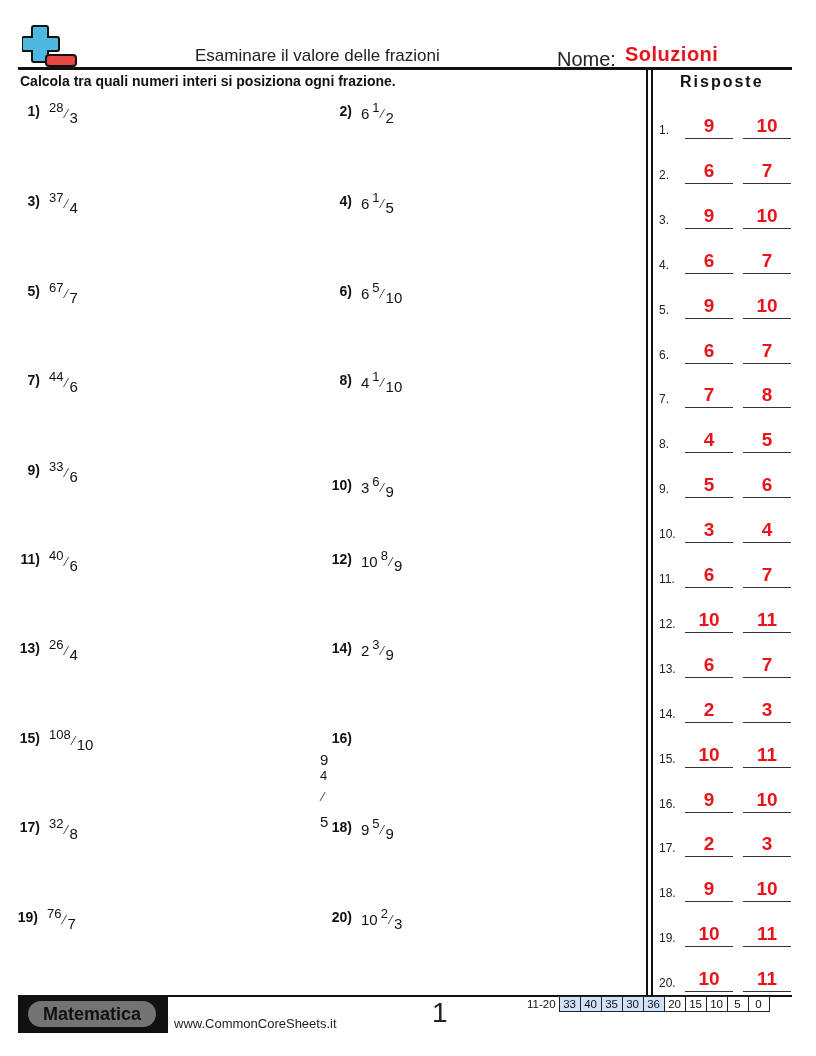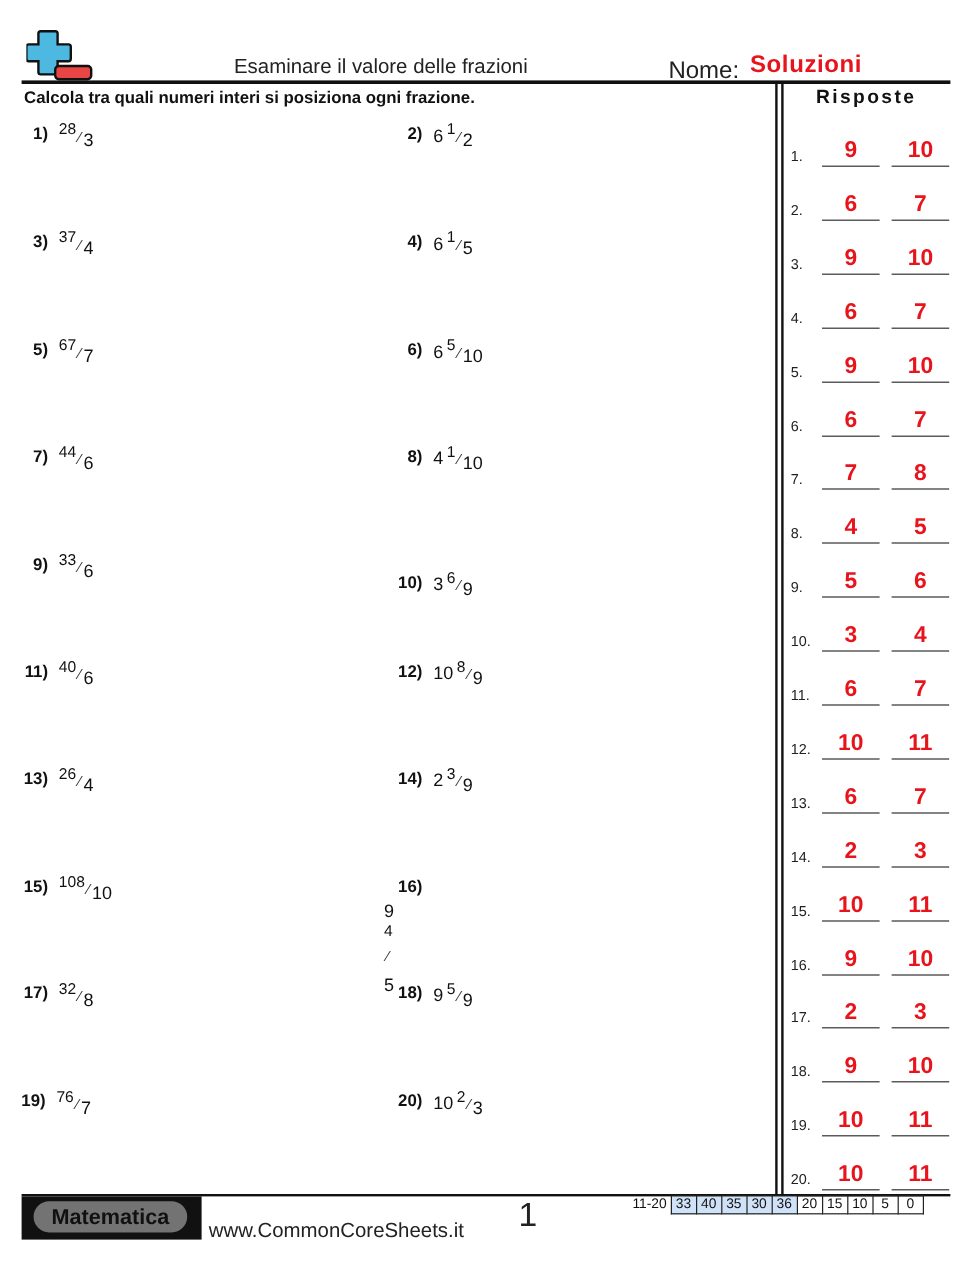--- a/index.html
+++ b/index.html
@@ -21,21 +21,21 @@
   .slash { font-size:12px; margin:7px 2px 0 2px; color:#333; }
   .den { font-size:15px; margin-top:9px; }
   .ans-row { position:absolute; left:659px; width:135px; height:30px; }
   .ans-label { position:absolute; left:0; bottom:2px; font-size:12px; color:#222; }
   .ans-blank { position:absolute; bottom:0; width:48px; border-bottom:1.5px solid #333; text-align:center; color:#e8141c; font-weight:bold; font-size:19px; height:24px; line-height:24px; }
   .ans-blank.a { left:26px; }
   .ans-blank.b { left:84px; }
   #footer-rule { left:18px; top:995px; width:774px; height:2px; background:#111; }
   #brand-box { left:18px; top:997px; width:150px; height:36px; background:#111; }
   #brand-pill { left:28px; top:1001px; width:128px; height:26px; background:#737373; border-radius:14px; text-align:center; line-height:26px; font-size:18px; font-weight:bold; color:#111; }
-  #site { left:174px; top:1016px; font-size:17px; color:#222; }
+  #site { left:174px; top:1016px; font-size:13px; color:#222; }
   #page-number { left:432px; top:997px; font-size:28px; color:#222; }
   #score-table { left:524px; top:996px; border-collapse:collapse; font-size:11.5px; }
   #score-table td { border:1px solid #222; padding:0 3px; height:14px; text-align:center; min-width:14px; }
   #score-table td.lbl { border:none; text-align:right; padding-right:3px; }
   #score-table td.hl { background:#cfe2f7; }
 </style>
 </head>
 <body>
 
 <svg id="logo" class="abs" viewBox="0 0 58 44">

